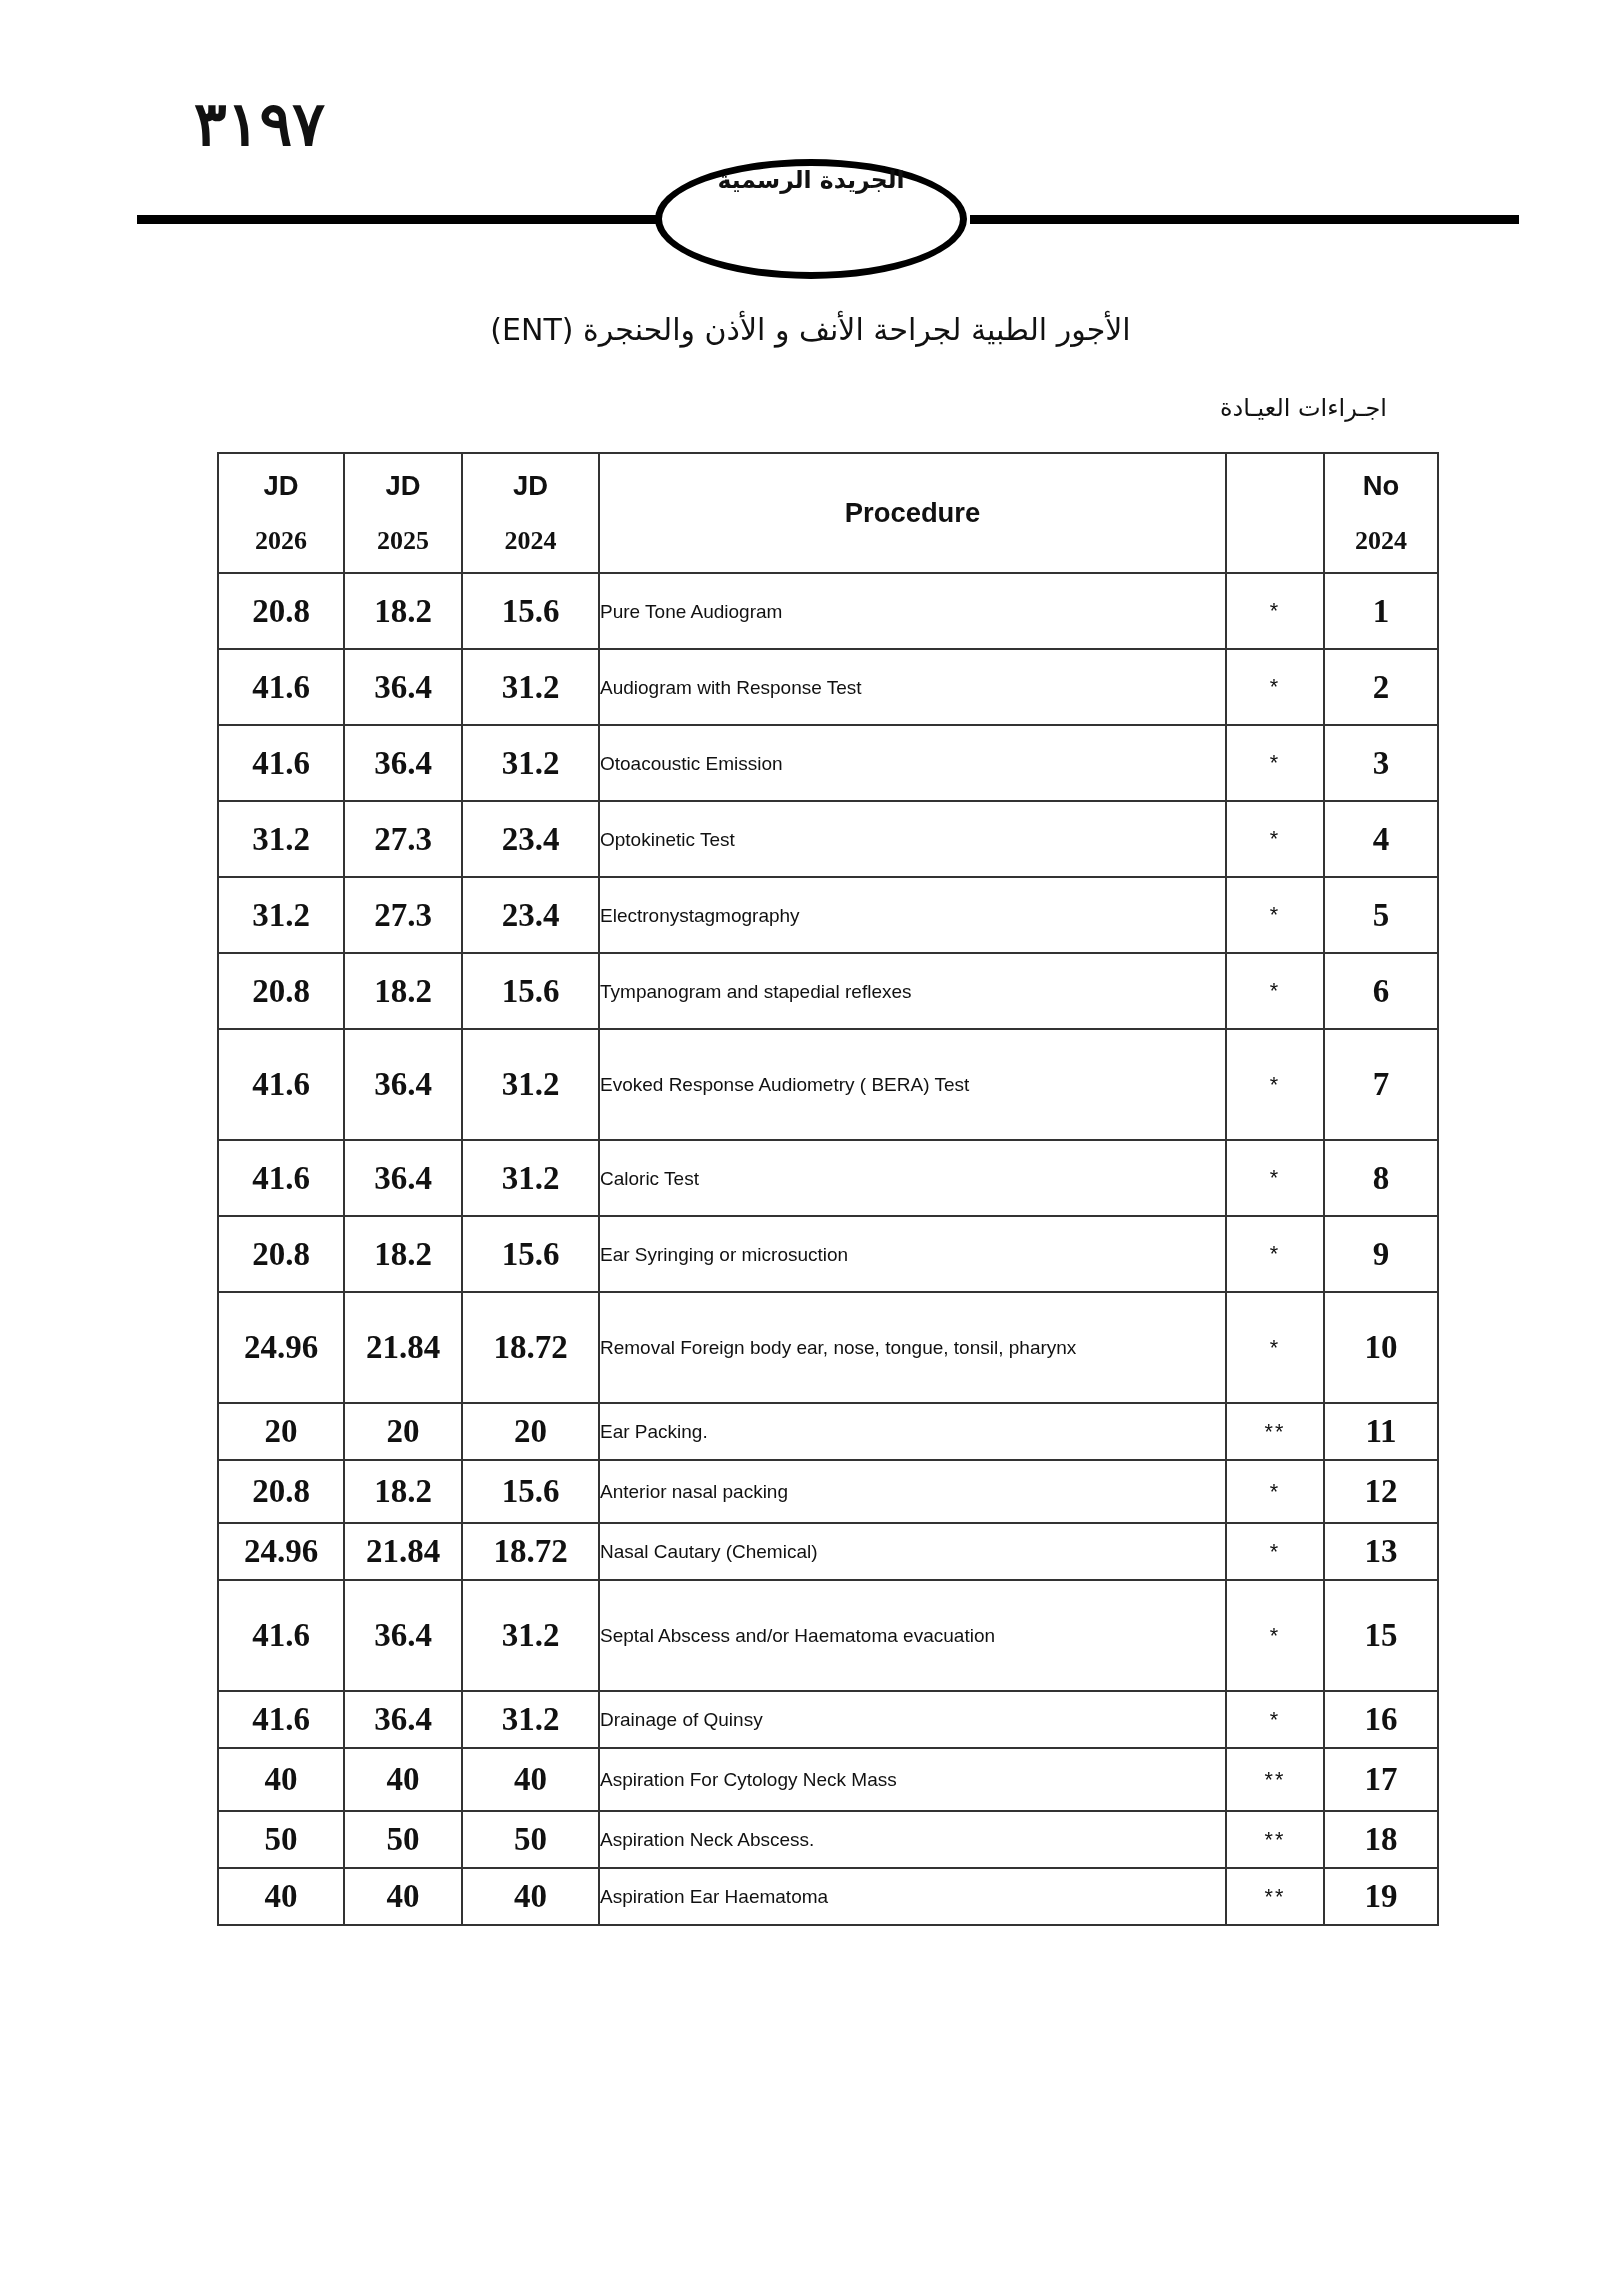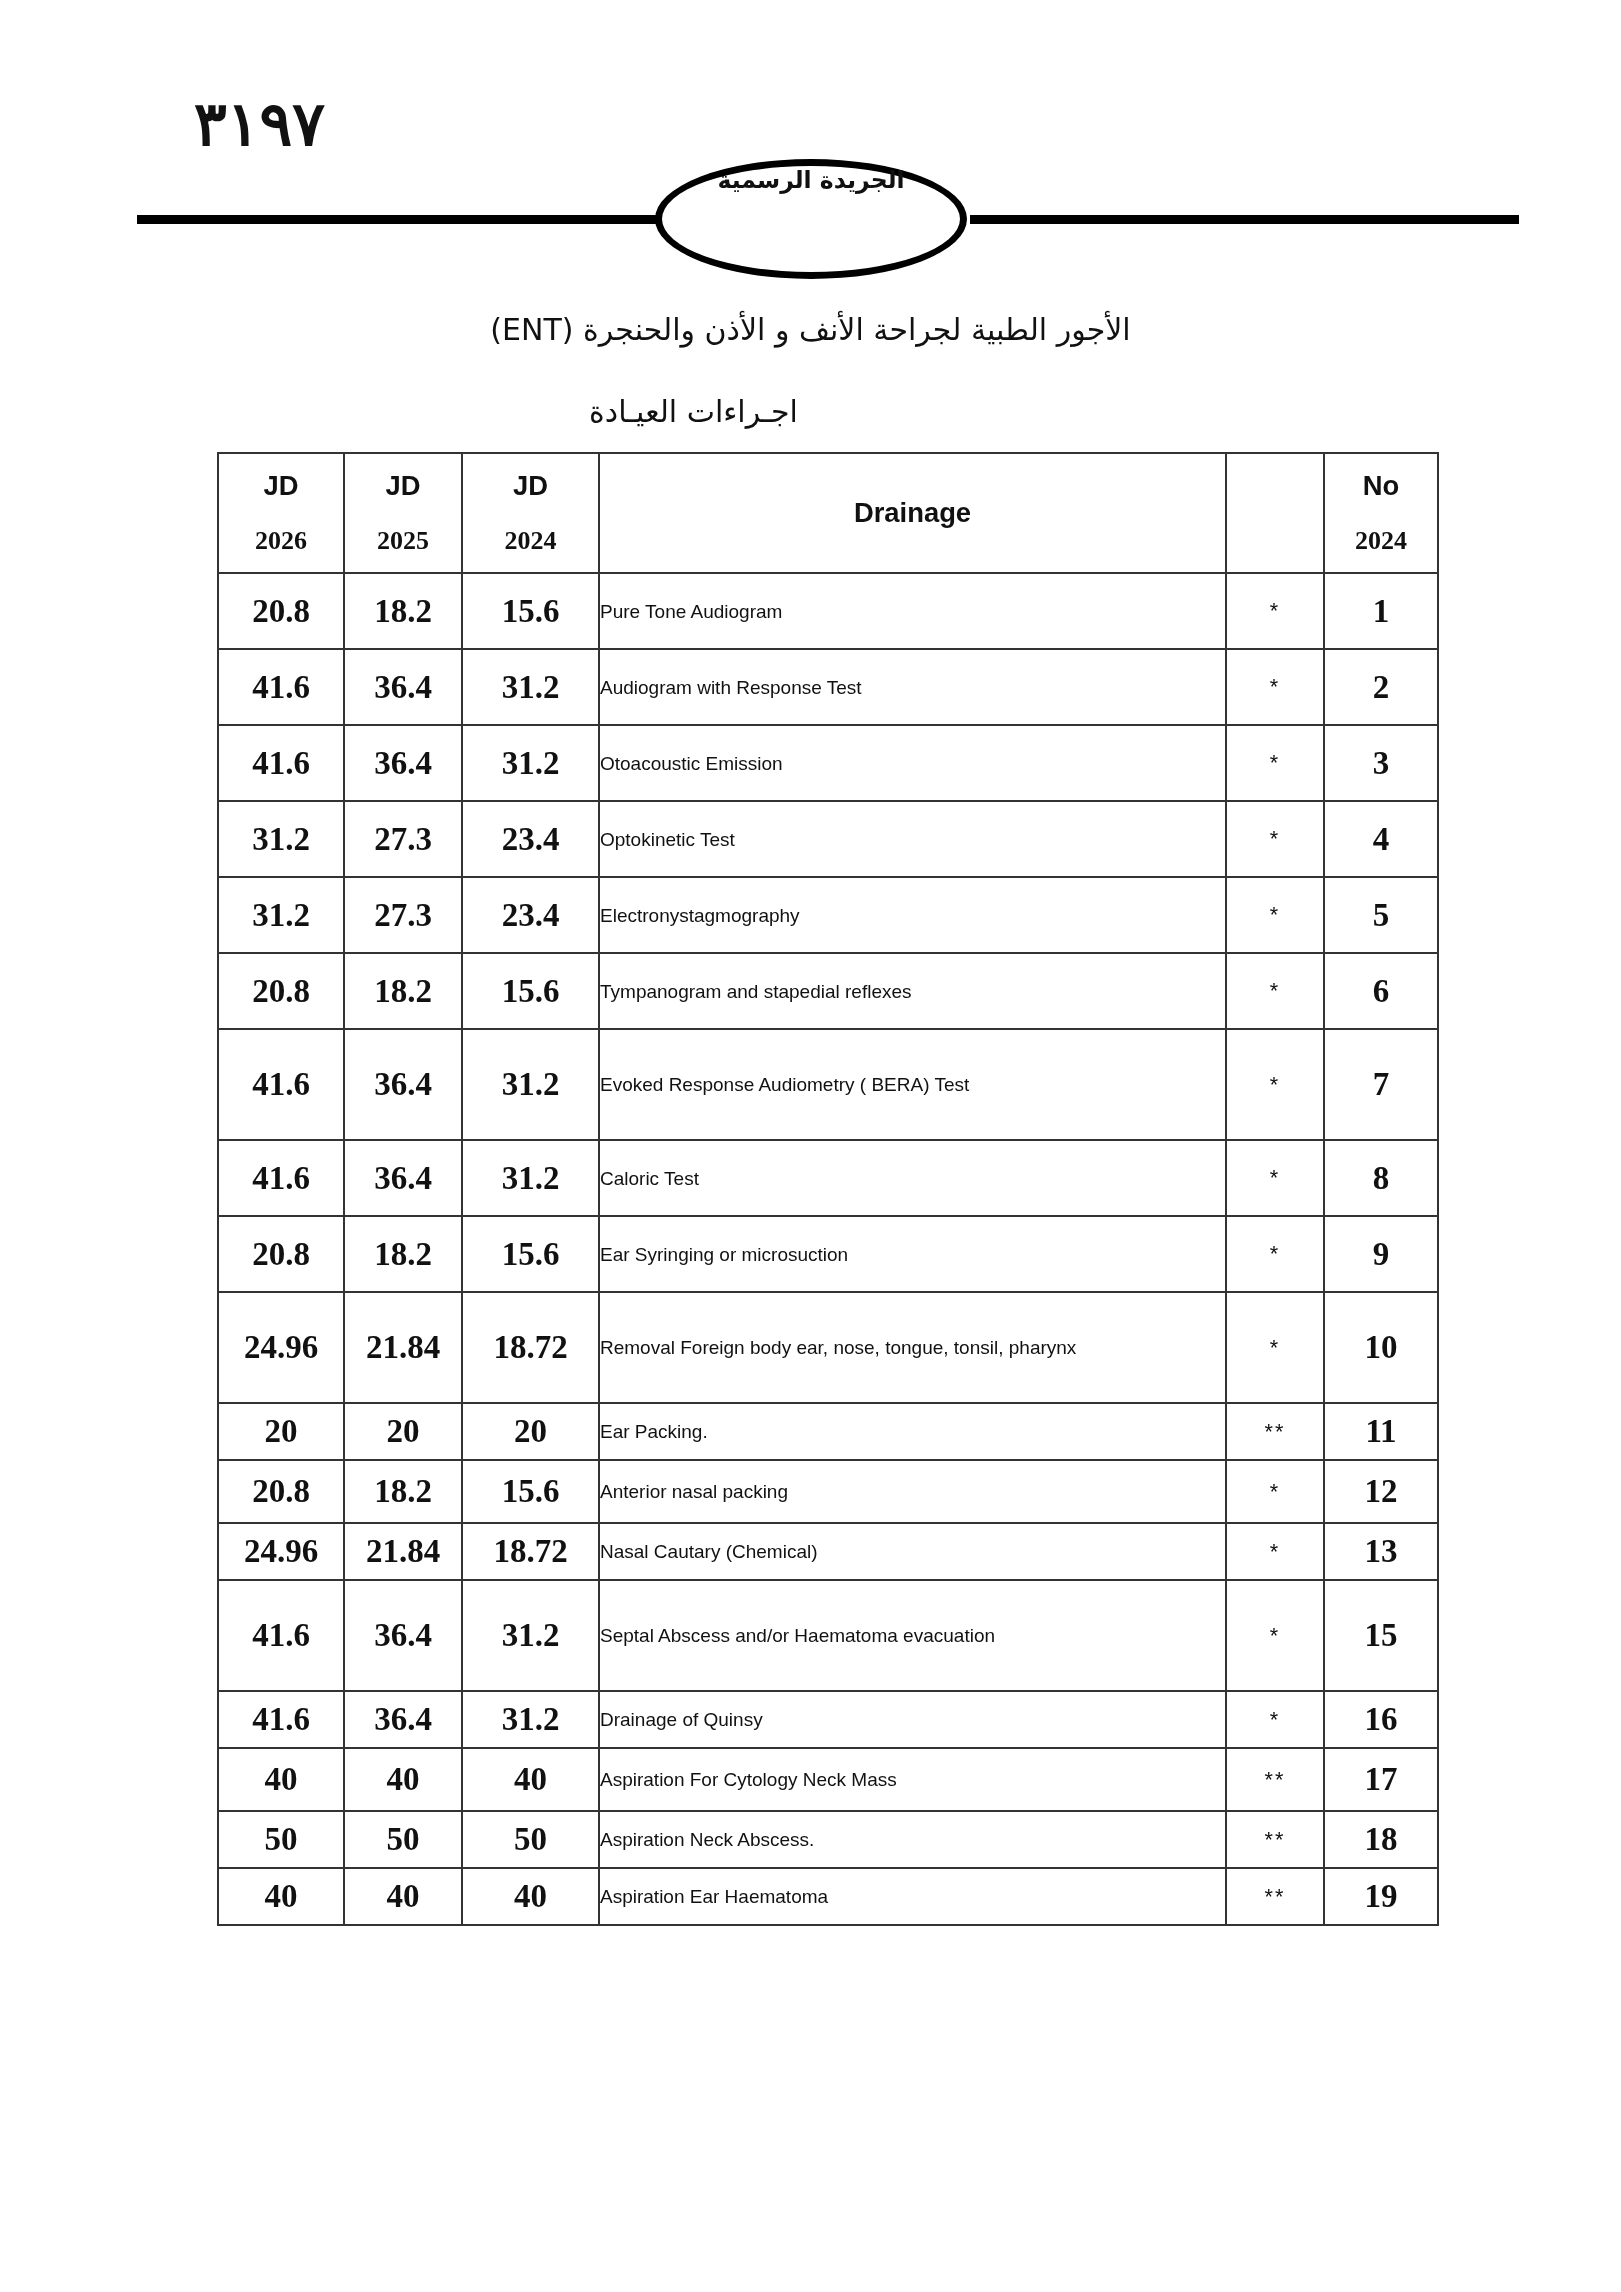--- a/index.html
+++ b/index.html
@@ -13,22 +13,22 @@
   .masthead-oval {
     position:absolute; left:655px; top:159px; width:312px; height:120px; border:7.8px solid #000;
     border-radius:50%; box-sizing:border-box; background:#fff; display:flex; align-items:flex-start; justify-content:center;
   }
   .masthead-title { font-family:"DejaVu Sans", sans-serif; font-weight:bold; font-size:23.5px; direction:rtl; }
   .doc-title {
     position:absolute; left:0; width:1621px; top:312px; text-align:center; font-family:"DejaVu Sans", sans-serif;
     font-size:30px; direction:rtl;
   }
   .doc-subtitle {
-    position:absolute; left:0; width:1387px; top:394px; text-align:center; font-family:"DejaVu Sans", sans-serif;
-    font-size:30px; direction:rtl;
+    position:absolute; left:0; width:1387px; top:394px; text-align:right; font-family:"DejaVu Sans", sans-serif;
+    font-size:24px; direction:rtl;
   }
   table.fees {
     position:absolute; left:217px; top:452px; width:1220px; border-collapse:collapse; table-layout:fixed;
   }
   table.fees td, table.fees th { border:2px solid #333; padding:0; vertical-align:middle; }
   col.c-jd26 { width:126px; } col.c-jd25 { width:118px; } col.c-jd24 { width:137px; }
   col.c-proc { width:627px; } col.c-flag { width:98px; } col.c-no { width:114px; }
   th.hdr { height:118px; text-align:center; font-weight:bold; }
   .hdr-top { display:block; font-family:"Liberation Sans", sans-serif; font-size:27.4px; line-height:55px; }
   .hdr-bot { display:block; font-family:Liberation Serif, serif; font-size:26px; line-height:55px; }
@@ -72,21 +72,21 @@
       </th>
       <th class="hdr">
         <span class="hdr-top">JD</span>
         <span class="hdr-bot">2025</span>
       </th>
       <th class="hdr">
         <span class="hdr-top">JD</span>
         <span class="hdr-bot">2024</span>
       </th>
       <th class="hdr">
-        <span class="hdr-proc">Drainage</span>
+        <span class="hdr-proc">Procedure</span>
       </th>
       <th class="hdr"></th>
       <th class="hdr">
         <span class="hdr-top">No</span>
         <span class="hdr-bot">2024</span>
       </th>
     </tr>
   </thead>
   <tbody id="fees-body">
       <tr class="r-tall">

